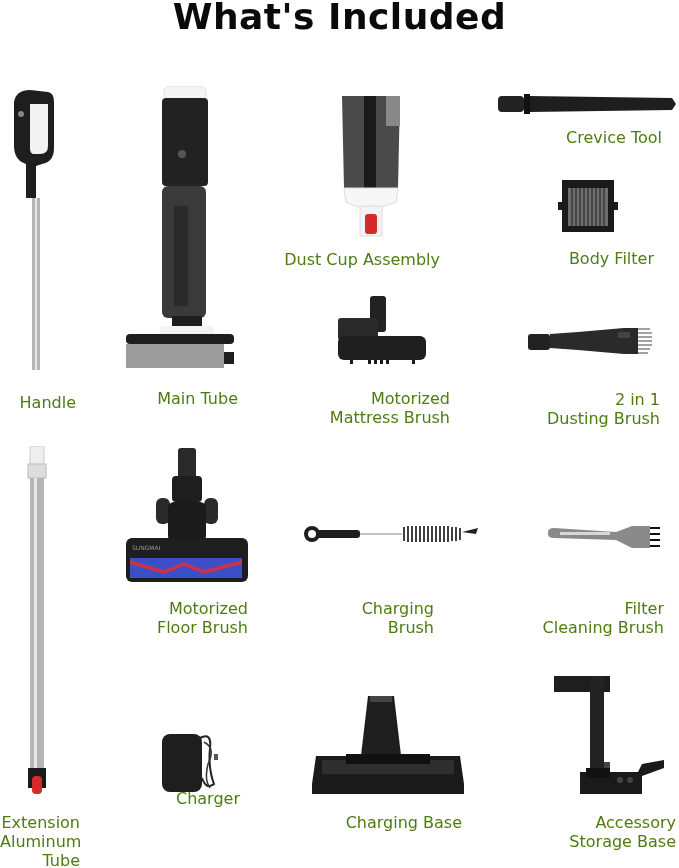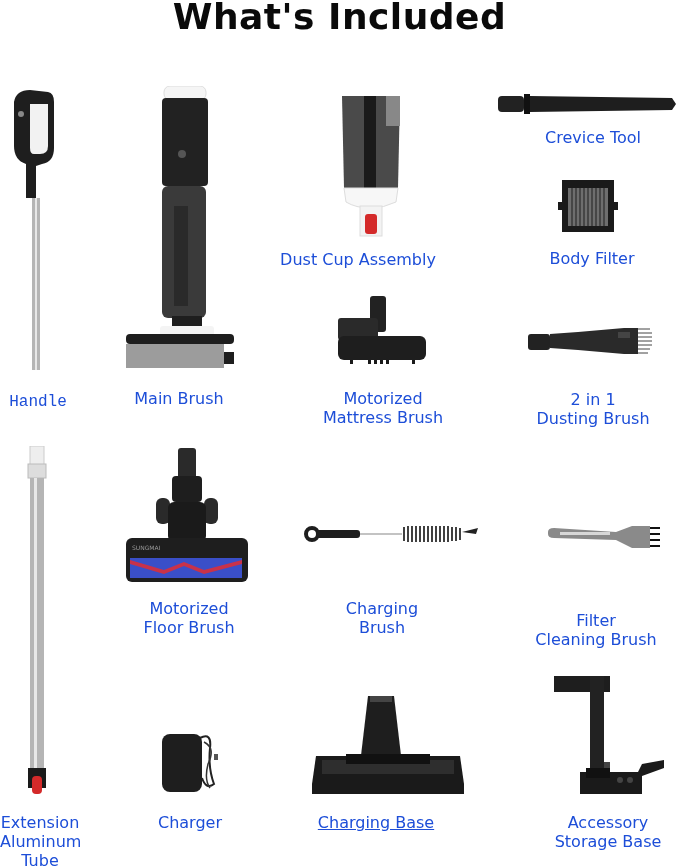--- a/index.html
+++ b/index.html
@@ -1,52 +1,52 @@
 <!DOCTYPE html>
 <html><head>
 <meta charset="utf-8">
 <style>
   html,body{margin:0;padding:0;background:#ffffff;}
   body{width:679px;height:868px;position:relative;overflow:hidden;font-family:"DejaVu Sans","Liberation Sans",sans-serif;color:#111;}
   .title{position:absolute;left:0;top:-4px;width:679px;text-align:center;font-size:36px;font-weight:bold;letter-spacing:0.5px;color:#0a0a0a;}
-  .label{position:absolute;text-align:center;font-size:16px;line-height:19px;color:#1d4ed8;white-space:pre-line;}
+  .label{position:absolute;text-align:right;font-size:16px;line-height:19px;color:#4d7c0f;white-space:pre-line;}
   .item{position:absolute;}
   svg{display:block;}
 </style>
 </head>
 <body>
 
 <div class="title">What's Included</div>
 
 <div class="item" style="left:8px;top:88px;">
   <svg width="48" height="284" viewBox="0 0 48 284">
     <path d="M6 14 Q8 2 22 2 L40 4 Q46 5 46 14 L46 60 Q46 74 34 76 L28 78 L28 110 L18 110 L18 76 Q6 72 6 58 Z" fill="#1e1e1e"></path>
     <path d="M22 16 L40 16 L40 58 Q40 66 32 66 L26 66 Q22 66 22 60 Z" fill="#f2f2f2"></path>
     <circle cx="13" cy="26" r="3" fill="#888"></circle>
     <rect x="24" y="110" width="8" height="172" fill="#b5b5b5"></rect>
     <rect x="27" y="110" width="2" height="172" fill="#e8e8e8"></rect>
   </svg>
 </div>
-<div class="label" style="left:0px;top:393px;width:76px;font-family:Liberation Mono, monospace;">Handle</div>
+<div class="label" style="left:0px;top:393px;width:76px;">Handle</div>
 
 <div class="item" style="left:120px;top:86px;">
   <svg width="124" height="284" viewBox="0 0 124 284">
     <rect x="44" y="0" width="42" height="14" rx="6" fill="#f5f5f5" stroke="#ddd"></rect>
     <rect x="42" y="12" width="46" height="88" rx="4" fill="#222"></rect>
     <circle cx="62" cy="68" r="4" fill="#555"></circle>
     <rect x="42" y="100" width="44" height="132" rx="6" fill="#3a3a3a"></rect>
     <rect x="54" y="120" width="14" height="100" fill="#2a2a2a"></rect>
     <rect x="52" y="230" width="30" height="12" fill="#1e1e1e"></rect>
     <rect x="40" y="240" width="54" height="10" rx="3" fill="#f4f4f4"></rect>
     <rect x="6" y="248" width="108" height="10" rx="4" fill="#1e1e1e"></rect>
     <rect x="6" y="258" width="98" height="24" fill="#9c9c9c"></rect>
     <rect x="104" y="266" width="10" height="12" fill="#1e1e1e"></rect>
   </svg>
 </div>
-<div class="label" style="left:120px;top:389px;width:118px;">Main Brush</div>
+<div class="label" style="left:120px;top:389px;width:118px;">Main Tube</div>
 
 <div class="item" style="left:340px;top:92px;">
   <svg width="62" height="150" viewBox="0 0 62 150">
     <path d="M2 4 L60 4 L58 96 L4 96 Z" fill="#4a4a4a"></path>
     <rect x="24" y="4" width="12" height="92" fill="#1a1a1a"></rect>
     <rect x="46" y="4" width="14" height="30" fill="#888"></rect>
     <path d="M4 96 L58 96 L56 110 Q44 116 30 116 Q16 116 6 110 Z" fill="#f7f7f7" stroke="#ddd"></path>
     <rect x="20" y="114" width="22" height="30" fill="#f3f3f3" stroke="#ddd"></rect>
     <rect x="25" y="122" width="12" height="20" rx="3" fill="#d42a2a"></rect>
   </svg>
@@ -183,43 +183,43 @@
     <path d="M2 8 Q2 4 8 4 L70 8 L86 2 L104 2 L104 24 L86 24 L70 16 L8 14 Q2 14 2 10 Z" fill="#8a8a8a"></path>
     <rect x="14" y="8" width="50" height="3" fill="#d8d8d8"></rect>
     <g stroke="#111" stroke-width="2">
         <line x1="104" y1="4" x2="114" y2="4"></line>
         <line x1="104" y1="10" x2="114" y2="10"></line>
         <line x1="104" y1="16" x2="114" y2="16"></line>
         <line x1="104" y1="22" x2="114" y2="22"></line>
       </g>
   </svg>
 </div>
-<div class="label" style="left:528px;top:599px;width:136px;margin-top:12px;">Filter
+<div class="label" style="left:528px;top:599px;width:136px;">Filter
 Cleaning Brush</div>
 
 <div class="item" style="left:160px;top:728px;">
   <svg width="64" height="68" viewBox="0 0 64 68">
     <rect x="2" y="6" width="40" height="58" rx="8" fill="#1e1e1e"></rect>
     <path d="M40 10 Q52 4 50 20 Q48 40 54 56 Q46 62 42 50" fill="none" stroke="#222" stroke-width="2"></path>
     <path d="M44 14 Q56 20 48 36 Q44 52 50 60" fill="none" stroke="#333" stroke-width="1.5"></path>
     <rect x="54" y="26" width="4" height="6" fill="#555"></rect>
   </svg>
 </div>
-<div class="label" style="left:140px;top:813px;width:100px;">Charger</div>
+<div class="label" style="left:140px;top:789px;width:100px;">Charger</div>
 
 <div class="item" style="left:310px;top:694px;">
   <svg width="156" height="104" viewBox="0 0 156 104">
     <path d="M58 2 L84 2 L92 70 L50 70 Z" fill="#1e1e1e"></path>
     <rect x="60" y="2" width="22" height="6" fill="#444"></rect>
     <path d="M6 62 L150 62 L154 90 L154 100 L2 100 L2 90 Z" fill="#1a1a1a"></path>
     <rect x="12" y="66" width="132" height="14" fill="#2e2e2e"></rect>
     <rect x="36" y="60" width="84" height="10" fill="#111"></rect>
   </svg>
 </div>
-<div class="label" style="left:304px;top:813px;width:144px;text-decoration:underline;">Charging Base</div>
+<div class="label" style="left:318px;top:813px;width:144px;">Charging Base</div>
 
 <div class="item" style="left:550px;top:676px;">
   <svg width="118" height="120" viewBox="0 0 118 120">
     <rect x="4" y="0" width="56" height="16" fill="#1e1e1e"></rect>
     <rect x="40" y="0" width="14" height="104" fill="#222"></rect>
     <rect x="54" y="86" width="6" height="6" fill="#444"></rect>
     <path d="M30 96 L88 96 L92 88 L114 84 L114 92 L92 100 L92 118 L30 118 Z" fill="#1a1a1a"></path>
     <rect x="36" y="92" width="24" height="10" fill="#111"></rect>
     <circle cx="70" cy="104" r="3" fill="#444"></circle>
     <circle cx="80" cy="104" r="3" fill="#444"></circle>

